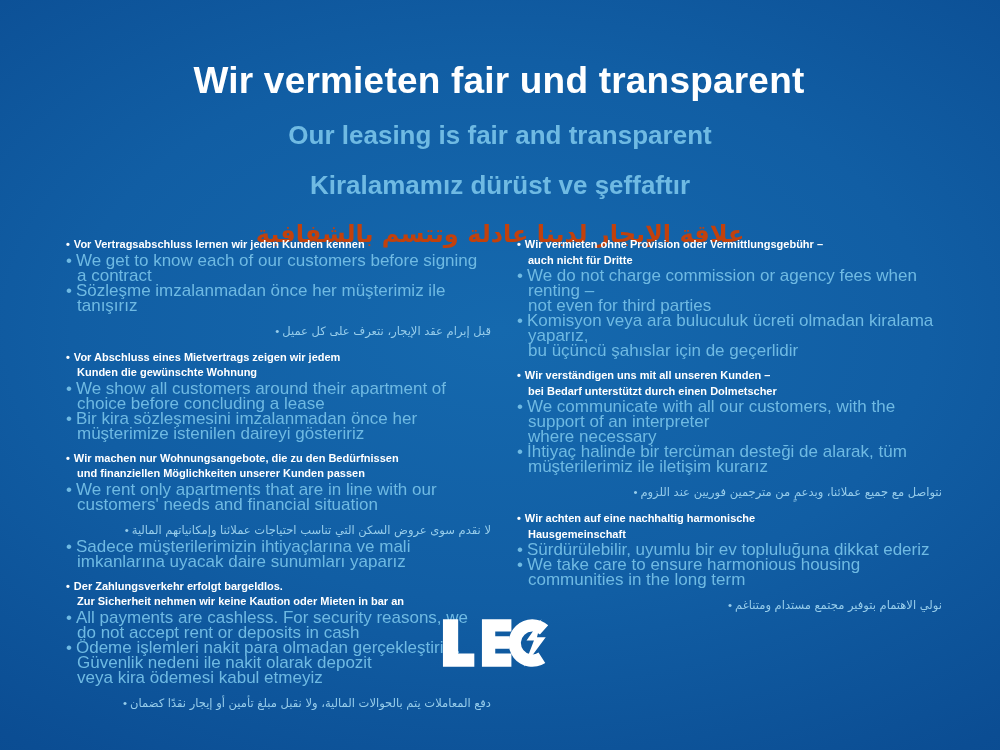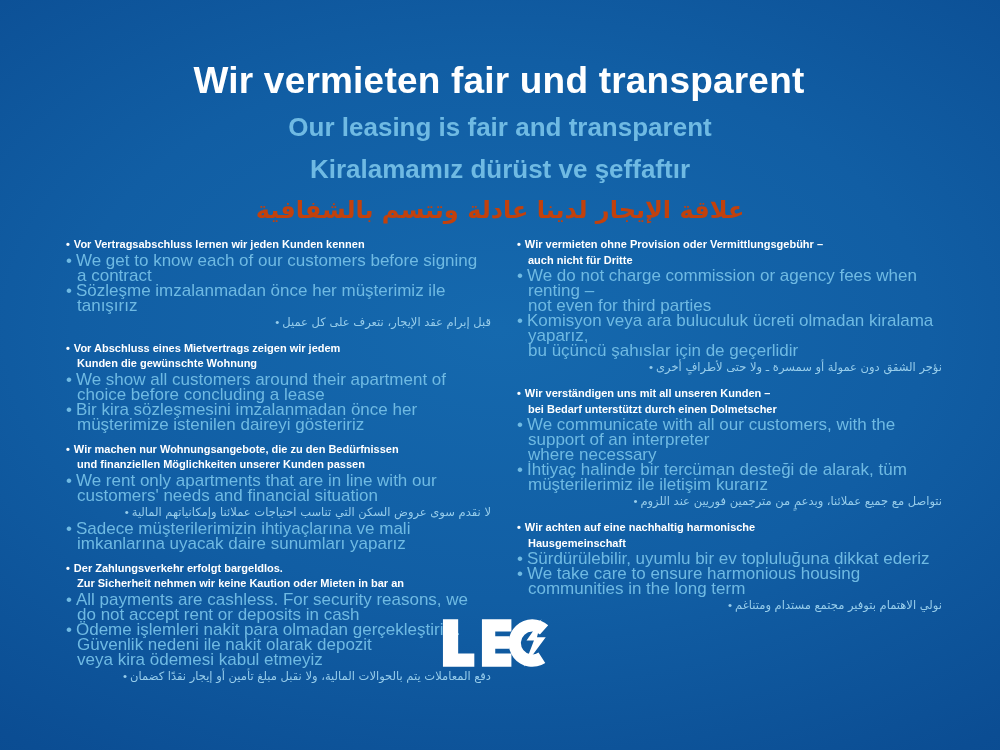--- a/index.html
+++ b/index.html
@@ -20,21 +20,21 @@
   }
   .title {
     margin: 0 2px 6px 0;
     font-size: 37px;
     font-weight: bold;
     color: #ffffff;
     letter-spacing: 0.2px;
     line-height: 42px;
   }
   .subtitle {
-    margin: 8px;
+    margin: 16px;
     font-size: 26px;
     font-weight: bold;
     color: #6fbae3;
     line-height: 34px;
   }
   .subtitle-ar {
     margin: 4px 0 0 0;
     font-size: 24px;
     font-weight: bold;
     color: #c2410c;
@@ -72,21 +72,21 @@
     line-height: 15px;
   }
   .line-ar {
     color: #97cdeb;
     font-size: 11.5px;
     line-height: 17px;
     text-align: right;
     padding-left: 0;
     text-indent: 0;
     font-family: "DejaVu Sans", sans-serif;
-    margin-top: 1px;
+    margin-top: 10px;
   }
   .line-ar .bdot { margin-right: 3px; font-family: "Liberation Sans", sans-serif; }
 
   
   .logo {
     position: absolute;
     top: 618px;
     left: 50%;
     transform: translateX(-50%);
   }
@@ -147,21 +147,20 @@
 
   <div class="col">
 
     <div class="block">
       <div class="line line-de"><span class="bdot">•</span><span>Wir vermieten ohne Provision oder Vermittlungsgebühr –
 auch nicht für Dritte</span></div>
       <div class="line line-en"><span class="bdot">•</span><span>We do not charge commission or agency fees when renting –
 not even for third parties</span></div>
       <div class="line line-tr"><span class="bdot">•</span><span>Komisyon veya ara buluculuk ücreti olmadan kiralama yaparız,
 bu üçüncü şahıslar için de geçerlidir</span></div>
-      <div class="line line-ar"><span class="bdot">•</span><span>نؤجر الشقق دون عمولة أو سمسرة ـ ولا حتى لأطرافٍ أخرى</span></div>
     </div>
 
     <div class="block">
       <div class="line line-de"><span class="bdot">•</span><span>Wir verständigen uns mit all unseren Kunden –
 bei Bedarf unterstützt durch einen Dolmetscher</span></div>
       <div class="line line-en"><span class="bdot">•</span><span>We communicate with all our customers, with the support of an interpreter
 where necessary</span></div>
       <div class="line line-tr"><span class="bdot">•</span><span>İhtiyaç halinde bir tercüman desteği de alarak, tüm müşterilerimiz ile iletişim kurarız</span></div>
       <div class="line line-ar"><span class="bdot">•</span><span>نتواصل مع جميع عملائنا، وبدعمٍ من مترجمين فوريين عند اللزوم</span></div>
     </div>

